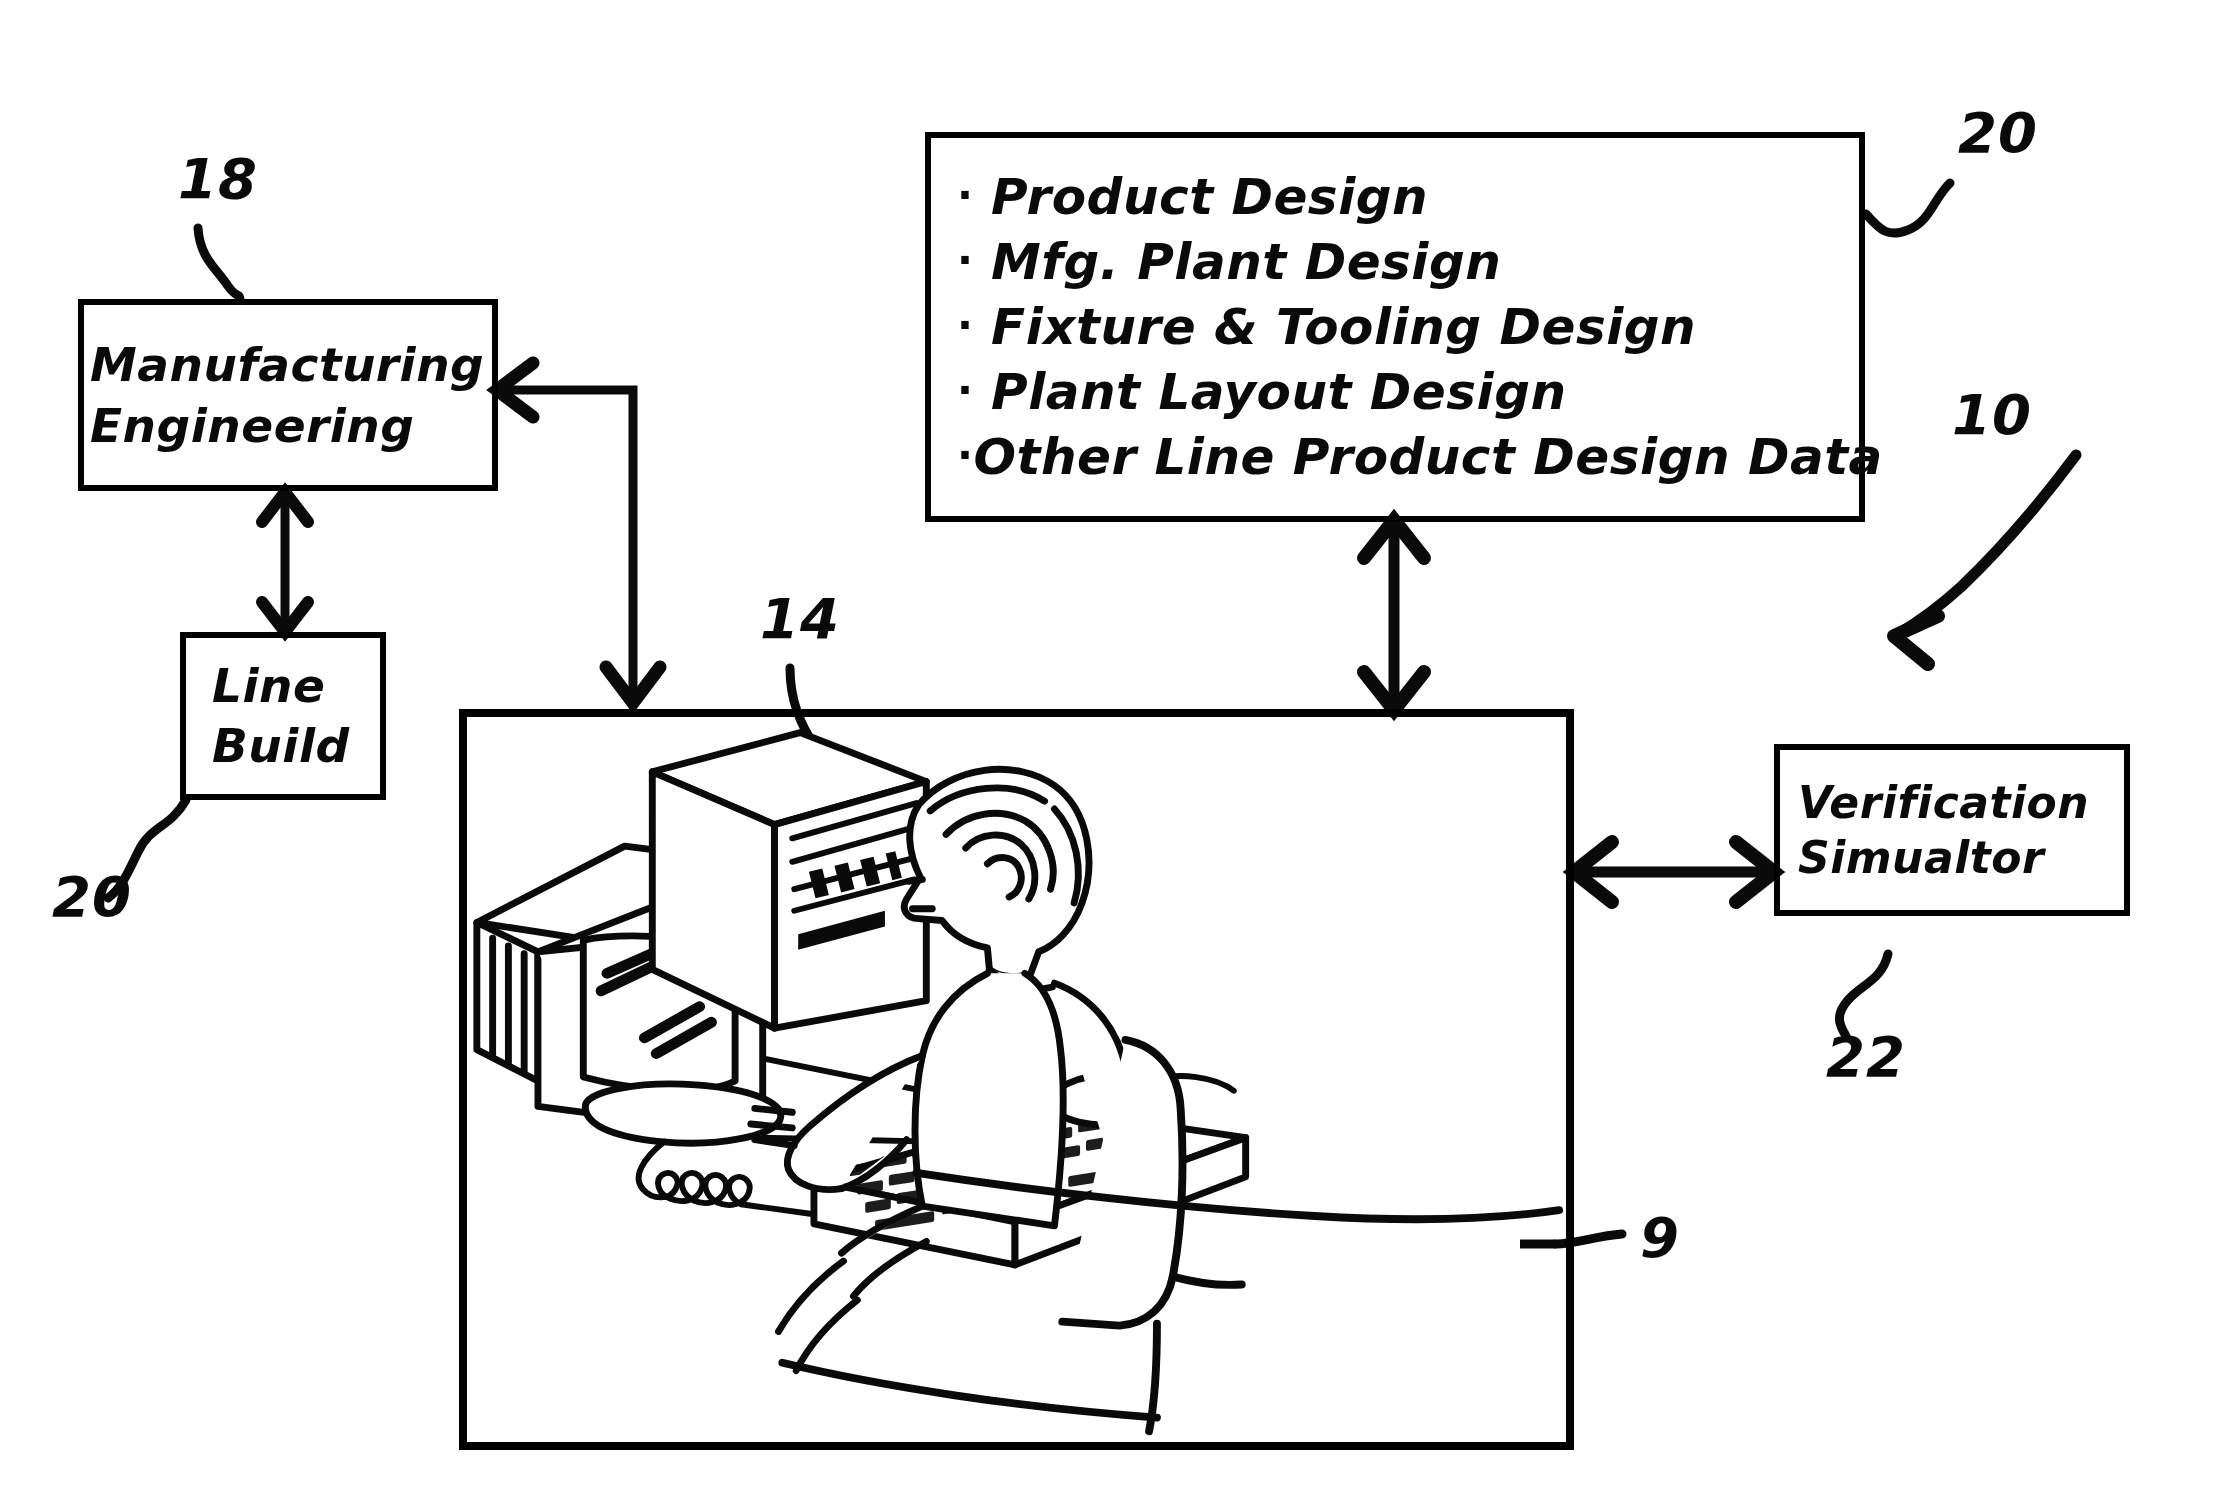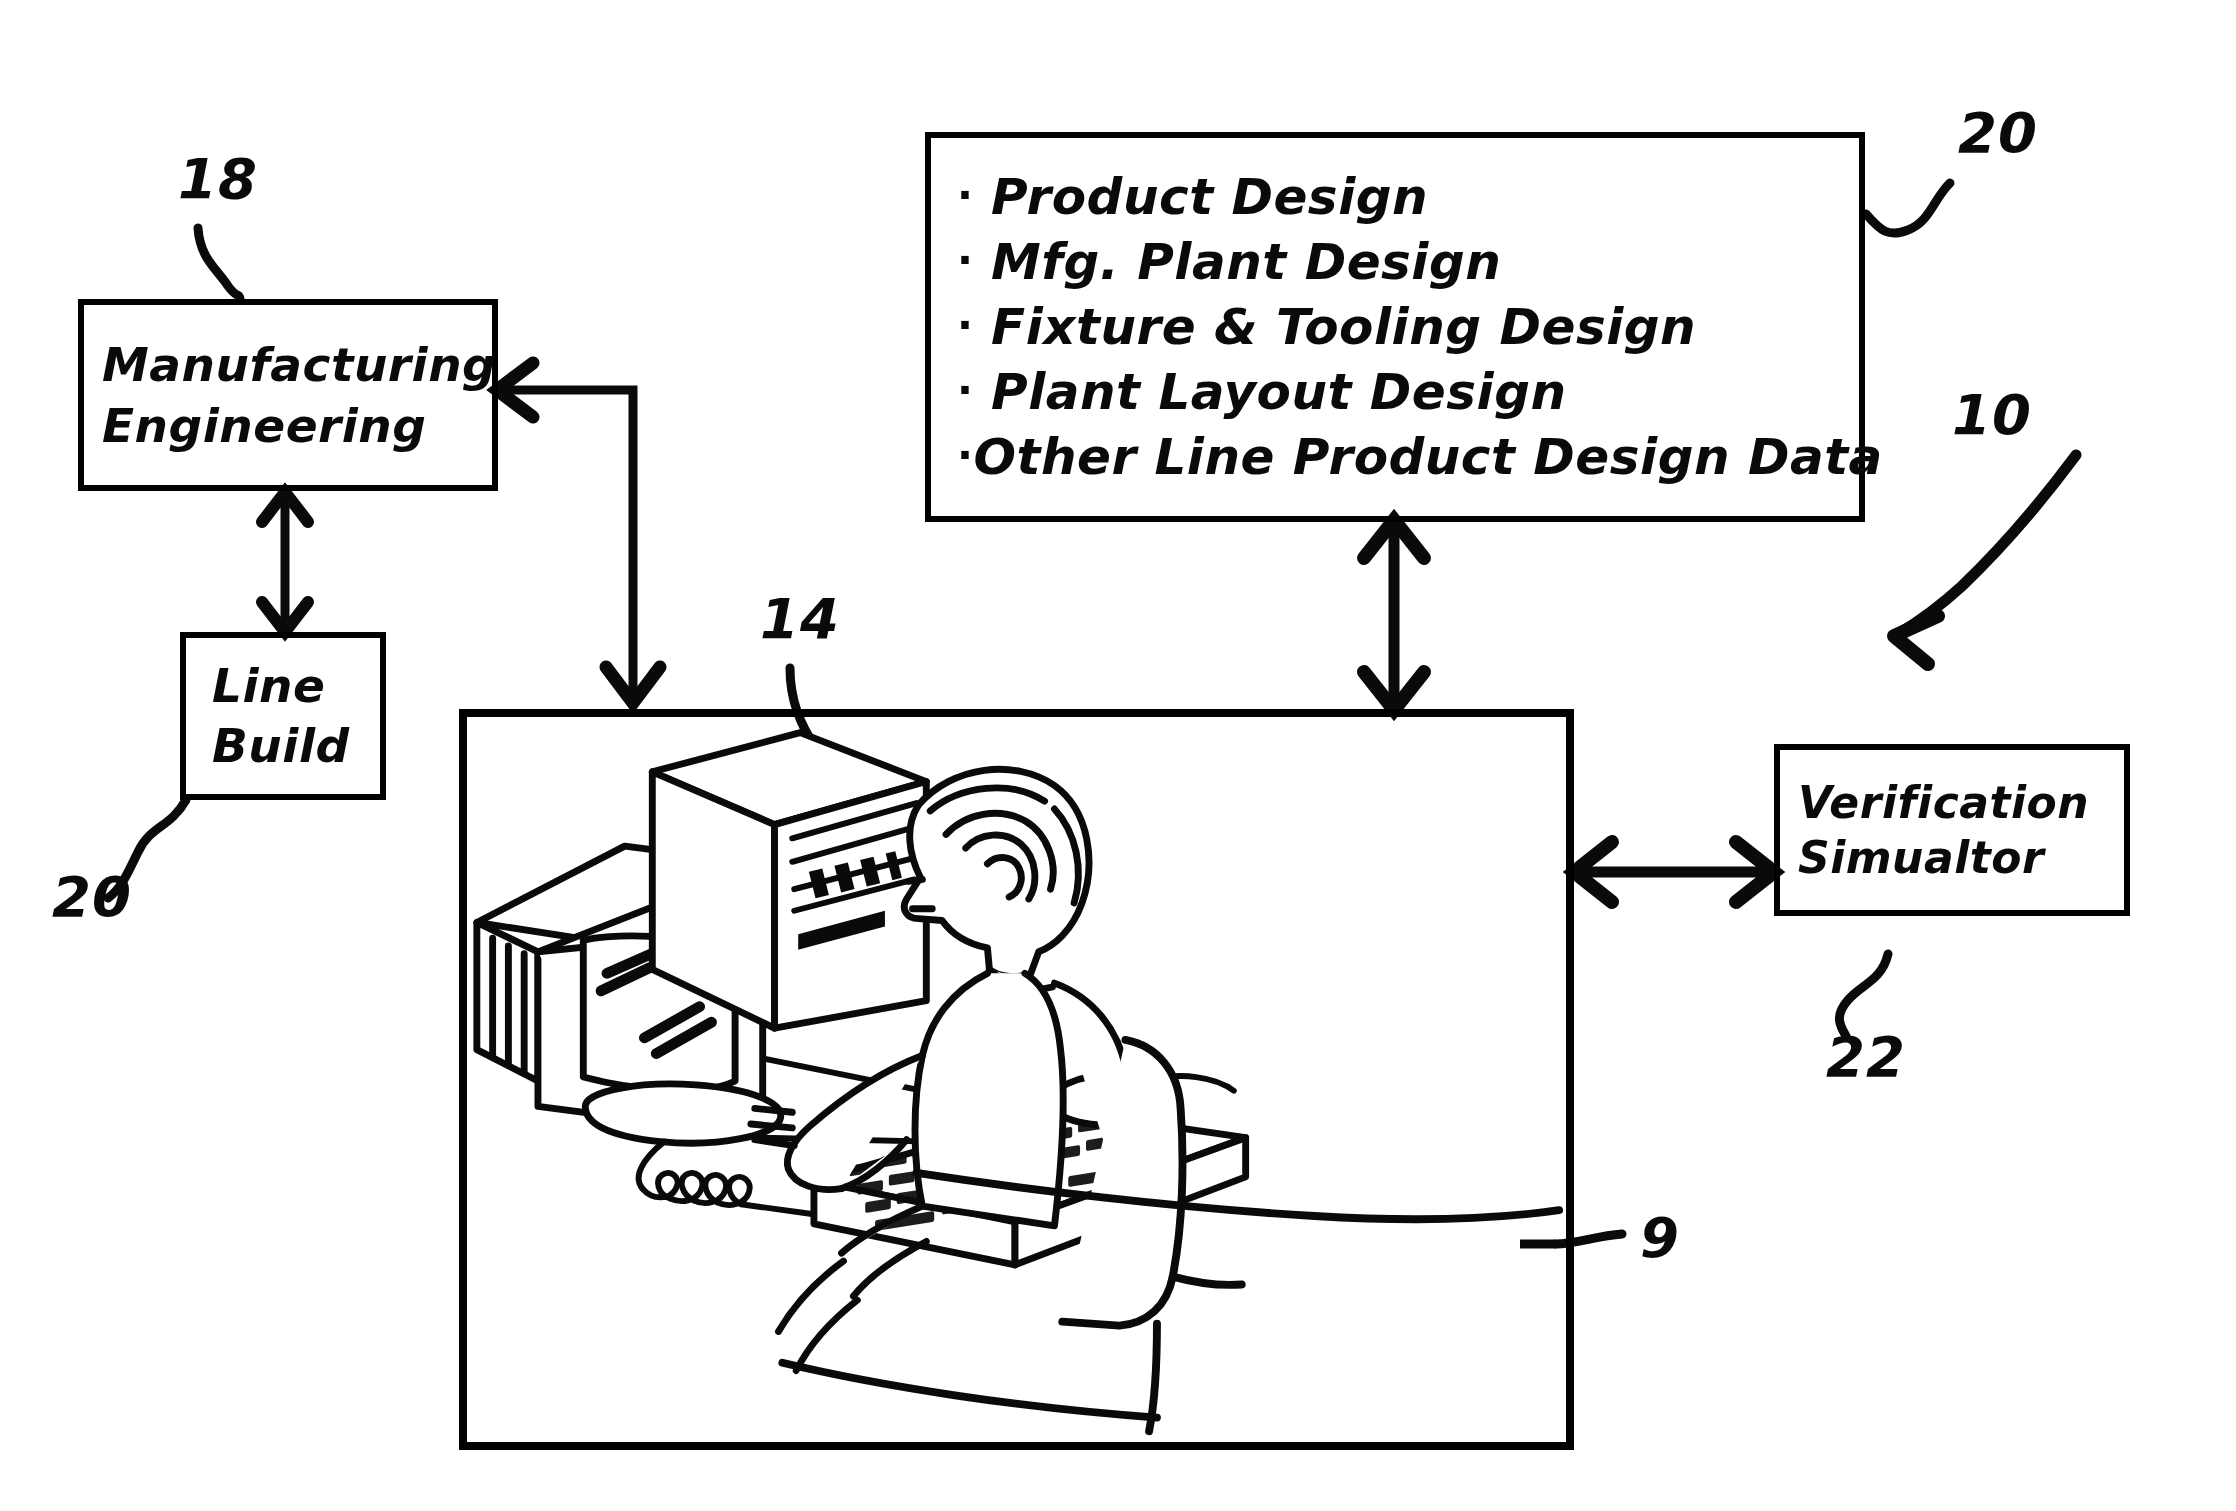--- a/index.html
+++ b/index.html
@@ -41,21 +41,21 @@
     font-weight: 700;
     color: #0a0a0a;
     white-space: nowrap;
     letter-spacing: 0.5px;
   }
   .centerbox .box-line { text-align: left; }
 
   
   #box-mfg-eng {
     left: 78px; top: 299px; width: 420px; height: 192px;
-    padding-left: 18px;
+    padding-left: 6px;
   }
   #box-mfg-eng .box-line { font-size: 47px; line-height: 1.30; }
 
   
   #box-line-build {
     left: 180px; top: 632px; width: 206px; height: 168px;
     padding-left: 26px;
   }
   #box-line-build .box-line { font-size: 47px; line-height: 1.28; }
 

